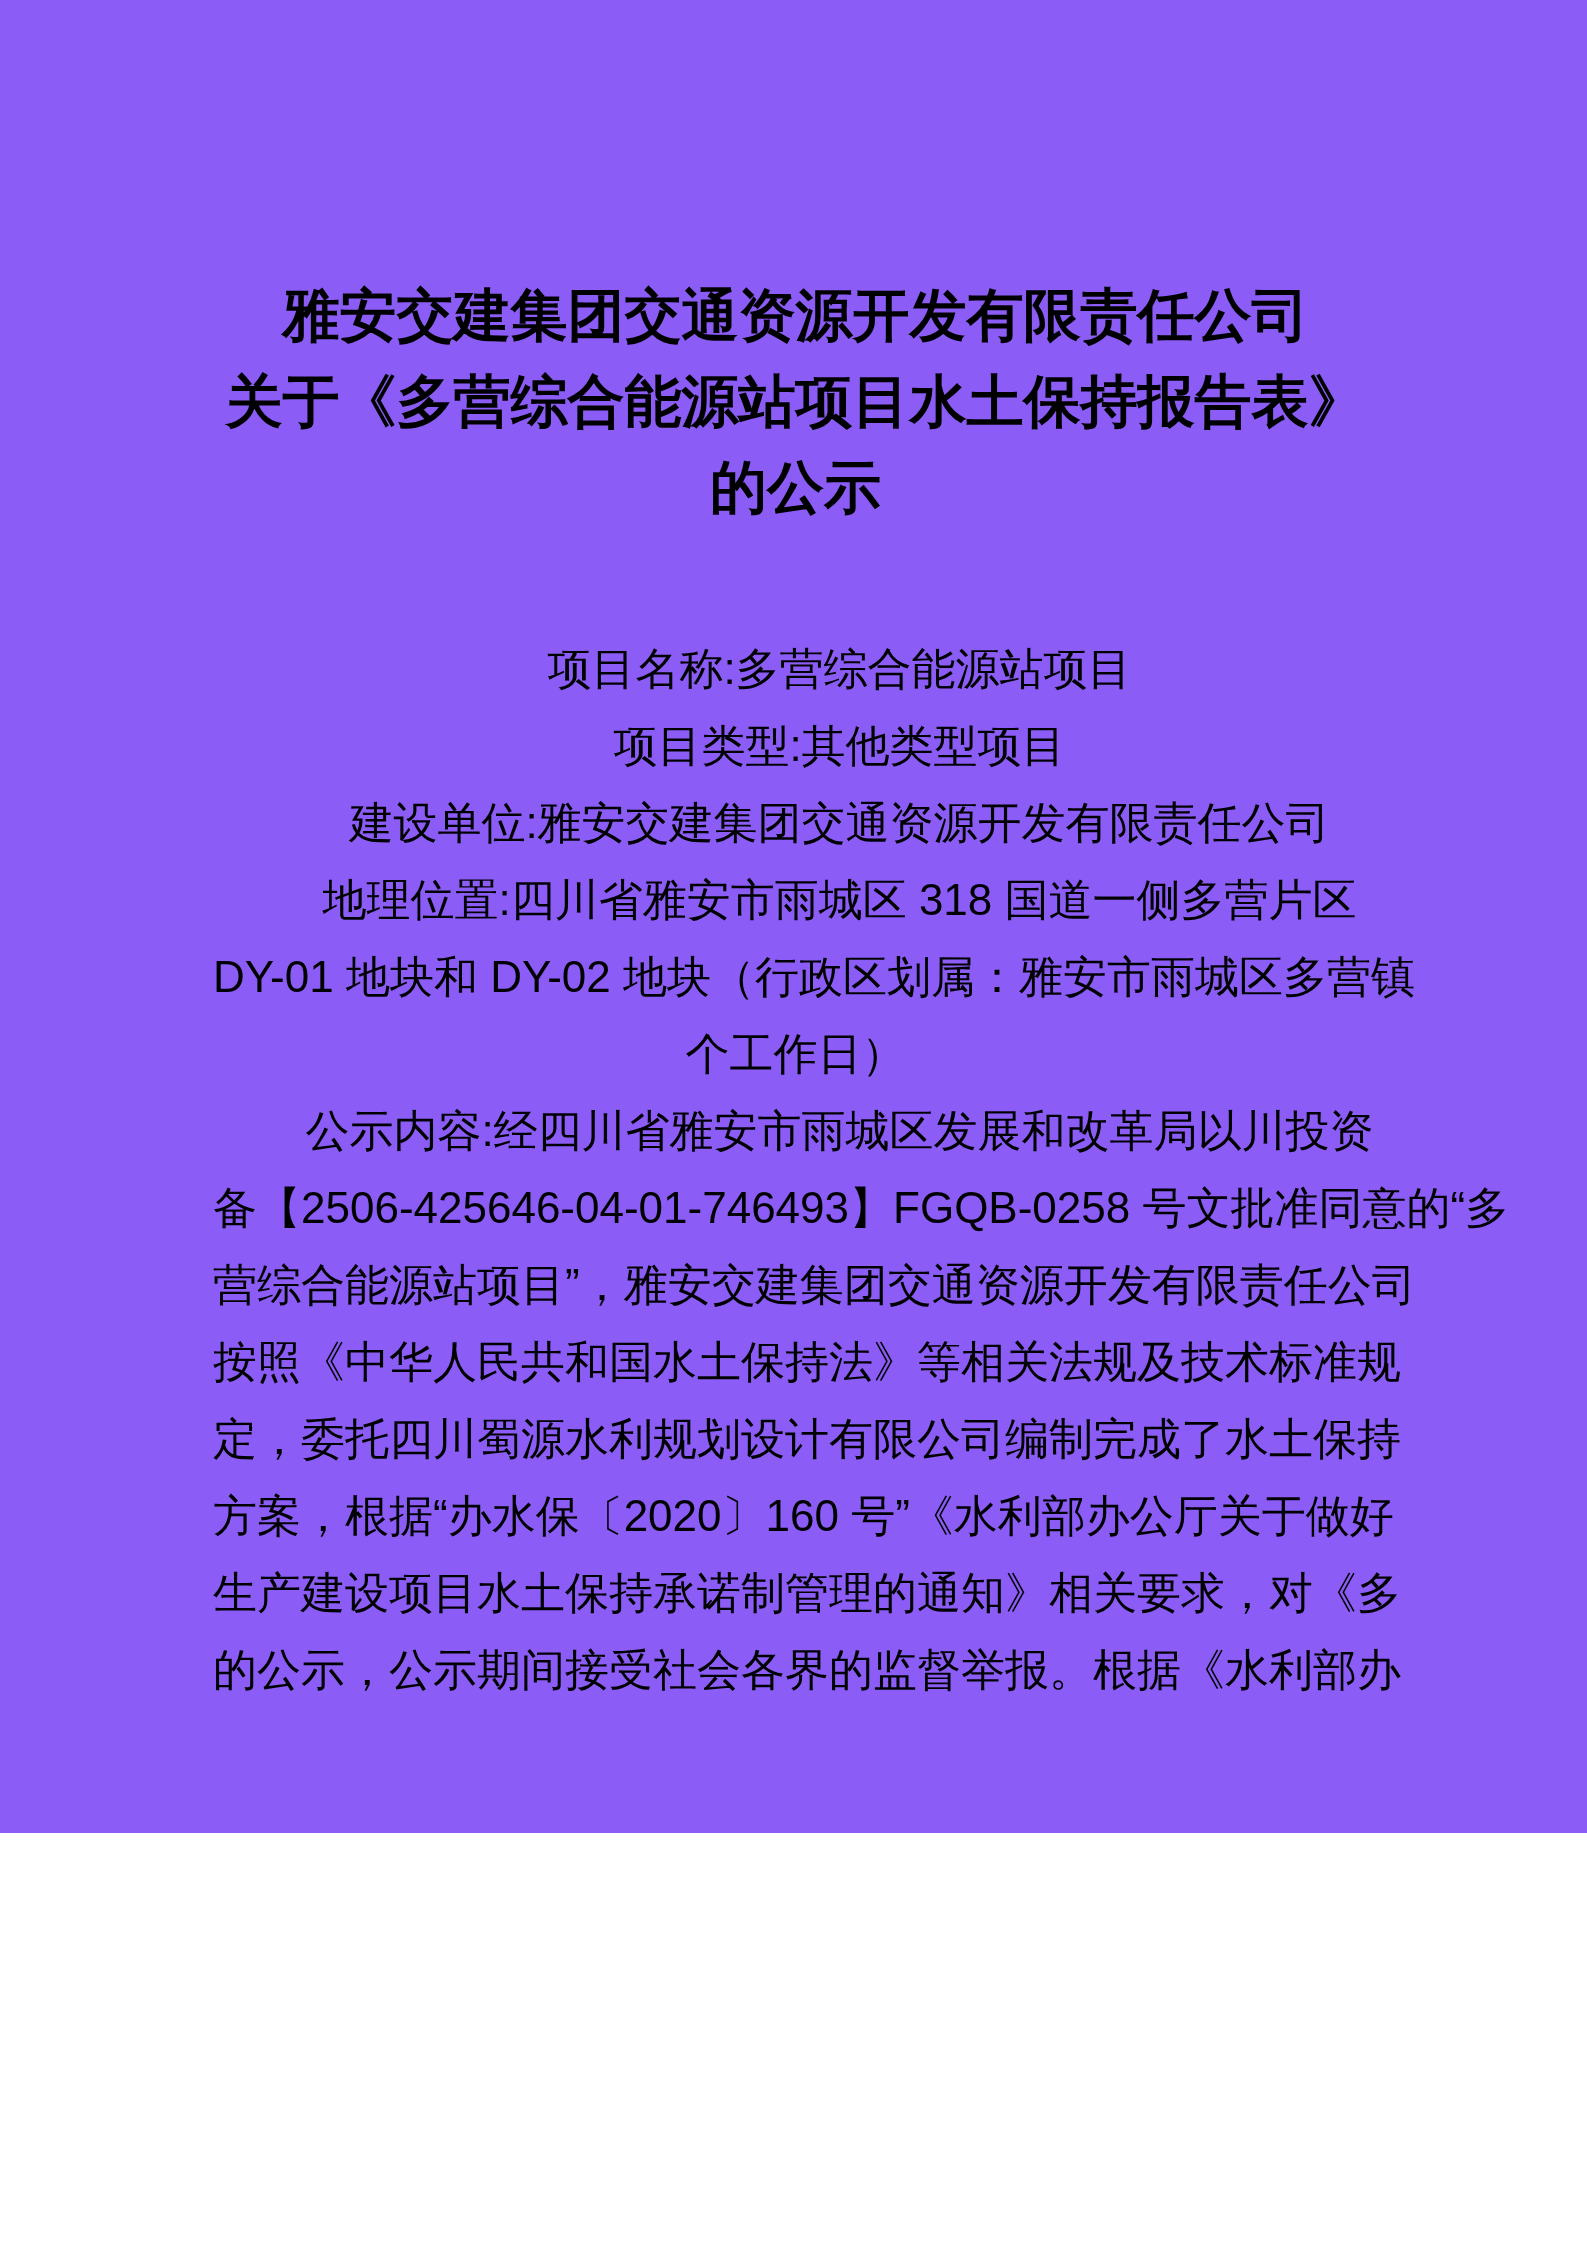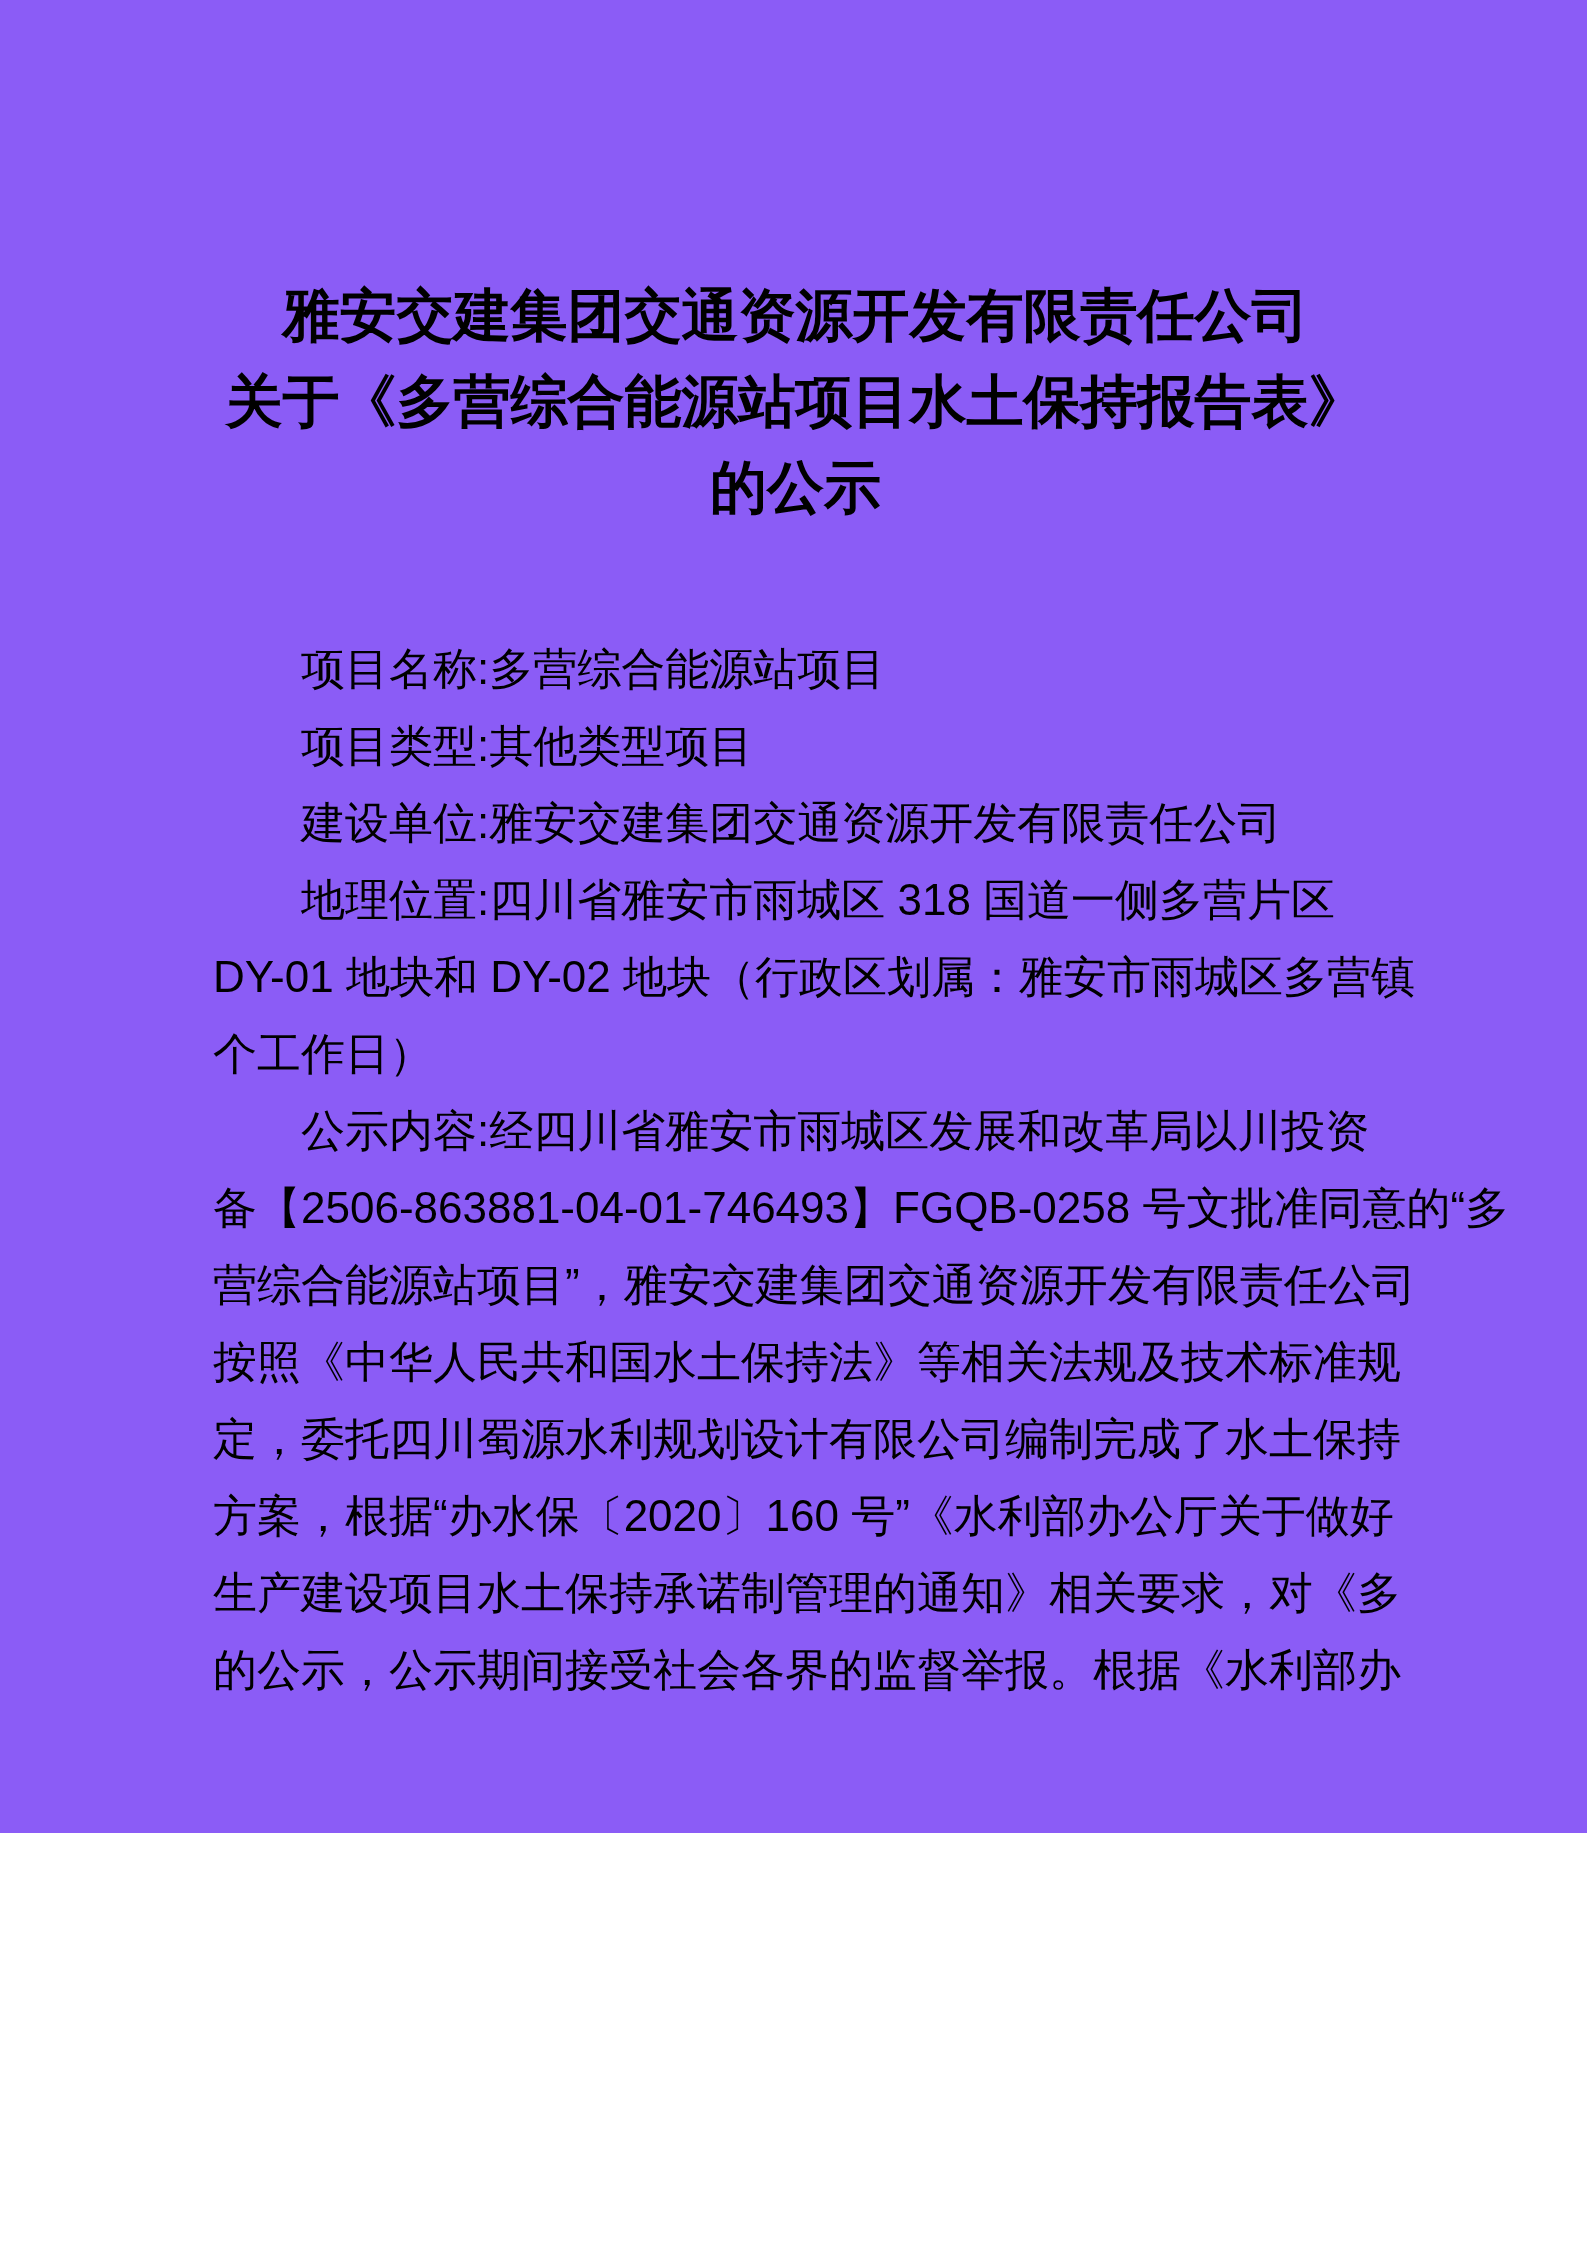--- a/index.html
+++ b/index.html
@@ -27,21 +27,21 @@
     white-space: nowrap;
   }
   .body-block {
     margin: 100px 209px 0 213px;
     font-size: 44px;
     line-height: 77px;
   }
   .bline {
     height: 77px;
     white-space: nowrap;
-    text-align: left;
+    text-align: center;
   }
   .ind {
     padding-left: 88px;
   }
 </style>
 </head>
 <body>
 
 <div class="page">
 
@@ -52,21 +52,21 @@
   </div>
 
   <div class="body-block">
     <div class="bline ind">项目名称:多营综合能源站项目</div>
     <div class="bline ind">项目类型:其他类型项目</div>
     <div class="bline ind">建设单位:雅安交建集团交通资源开发有限责任公司</div>
     <div class="bline ind">地理位置:四川省雅安市雨城区 318 国道一侧多营片区</div>
     <div class="bline">DY-01 地块和 DY-02 地块（行政区划属：雅安市雨城区多营镇</div>
     <div class="bline">个工作日）</div>
     <div class="bline ind">公示内容:经四川省雅安市雨城区发展和改革局以川投资</div>
-    <div class="bline">备【2506-863881-04-01-746493】FGQB-0258 号文批准同意的“多</div>
+    <div class="bline">备【2506-425646-04-01-746493】FGQB-0258 号文批准同意的“多</div>
     <div class="bline">营综合能源站项目”，雅安交建集团交通资源开发有限责任公司</div>
     <div class="bline">按照《中华人民共和国水土保持法》等相关法规及技术标准规</div>
     <div class="bline">定，委托四川蜀源水利规划设计有限公司编制完成了水土保持</div>
     <div class="bline">方案，根据“办水保〔2020〕160 号”《水利部办公厅关于做好</div>
     <div class="bline">生产建设项目水土保持承诺制管理的通知》相关要求，对《多</div>
     <div class="bline">的公示，公示期间接受社会各界的监督举报。根据《水利部办</div>
   </div>
 
 </div>
 

